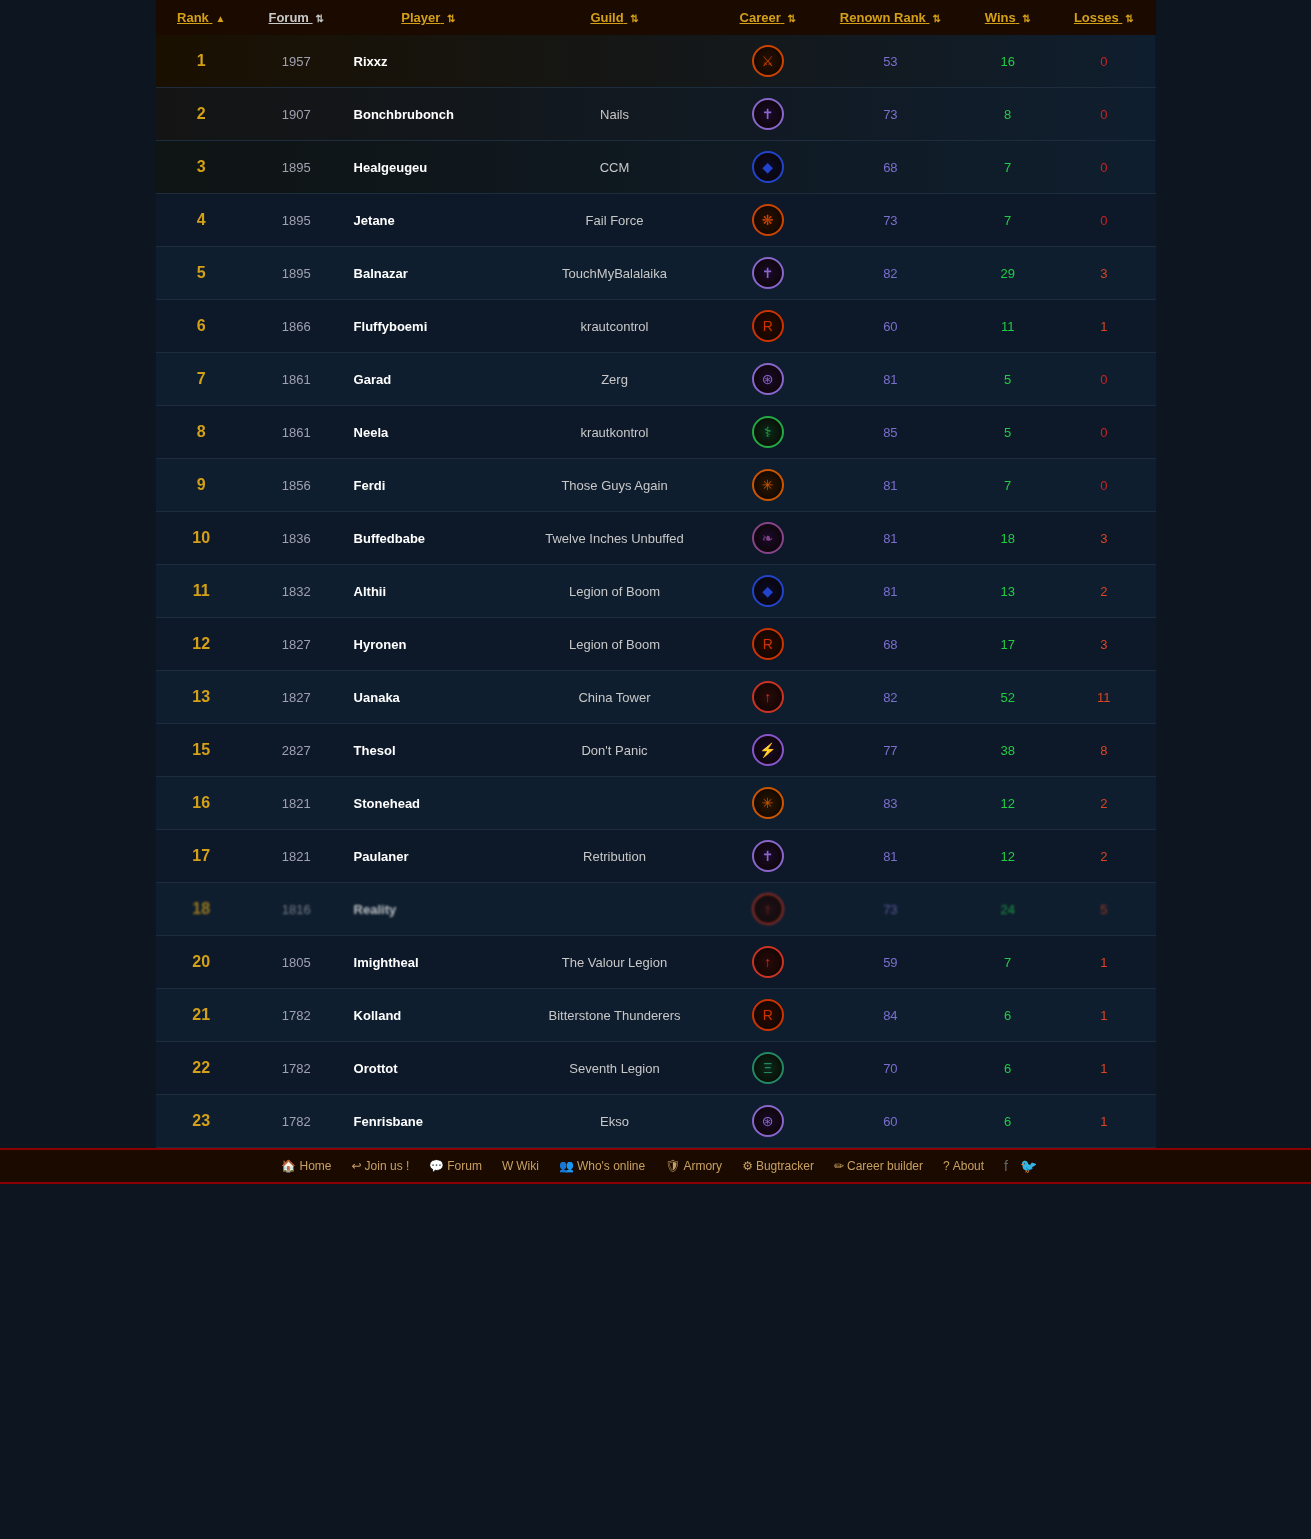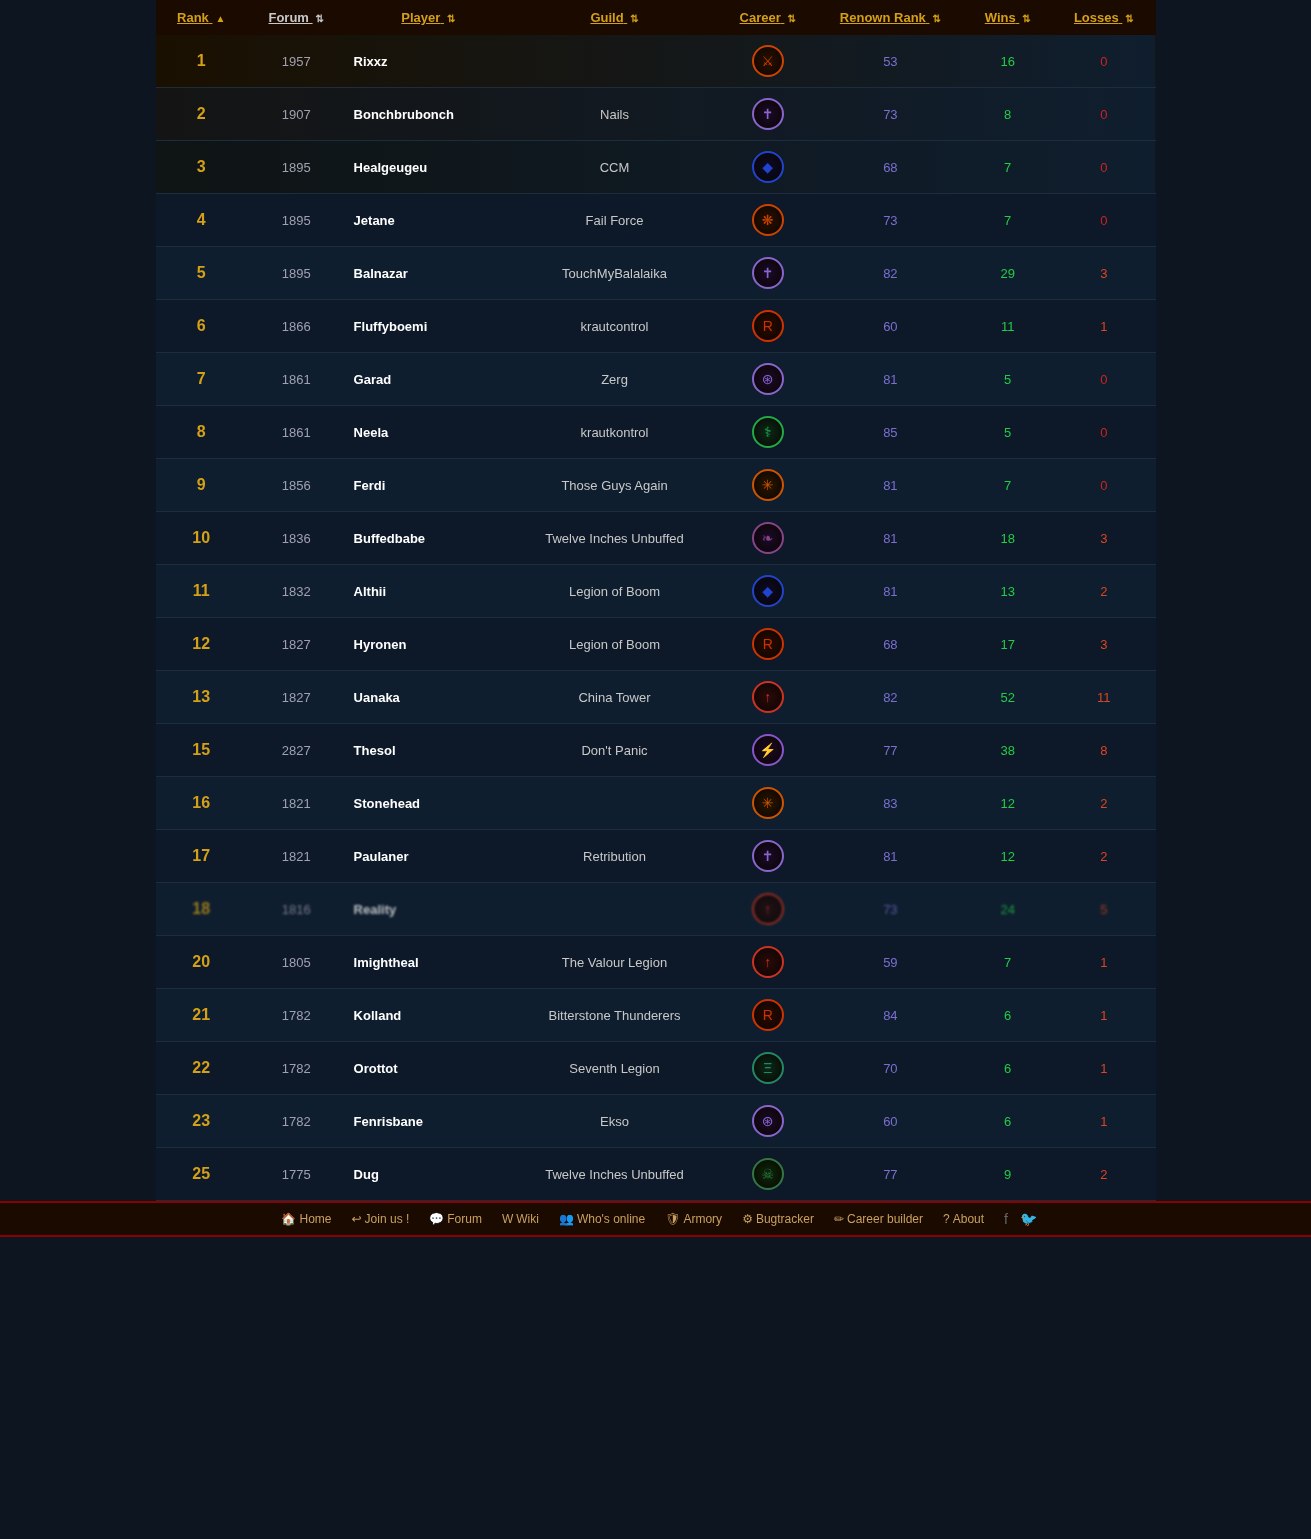--- a/index.html
+++ b/index.html
@@ -458,32 +458,20 @@
     <td class="rank-cell">23</td>
     <td class="rating-cell">1782</td>
     <td class="player-cell">Fenrisbane</td>
     <td class="guild-cell">Ekso</td>
     <td class="career-cell">
       <div class="career-icon" style="background: radial-gradient(circle, #1a0a2a, #0a0500); border-color: #8866cc; color: #8866cc; margin: 0 auto;">⊛</div>
     </td>
     <td class="renown-cell">60</td>
     <td class="wins-cell">6</td>
     <td class="losses-cell" style="color: #dd4422">1</td>
-  </tr>
-        <tr>
-    <td class="rank-cell">25</td>
-    <td class="rating-cell">1775</td>
-    <td class="player-cell">Dug</td>
-    <td class="guild-cell">Twelve Inches Unbuffed</td>
-    <td class="career-cell">
-      <div class="career-icon" style="background: radial-gradient(circle, #0a2a0a, #0a0500); border-color: #337744; color: #337744; margin: 0 auto;">☠</div>
-    </td>
-    <td class="renown-cell">77</td>
-    <td class="wins-cell">9</td>
-    <td class="losses-cell" style="color: #dd4422">2</td>
   </tr>
       </tbody>
   </table>
 </div>
 
 <nav class="navbar">
   <div class="navbar-inner">
     <a class="nav-item"><span class="nav-icon">🏠</span>Home</a>
     <a class="nav-item"><span class="nav-icon">↩</span>Join us !</a>
     <a class="nav-item"><span class="nav-icon">💬</span>Forum</a>

